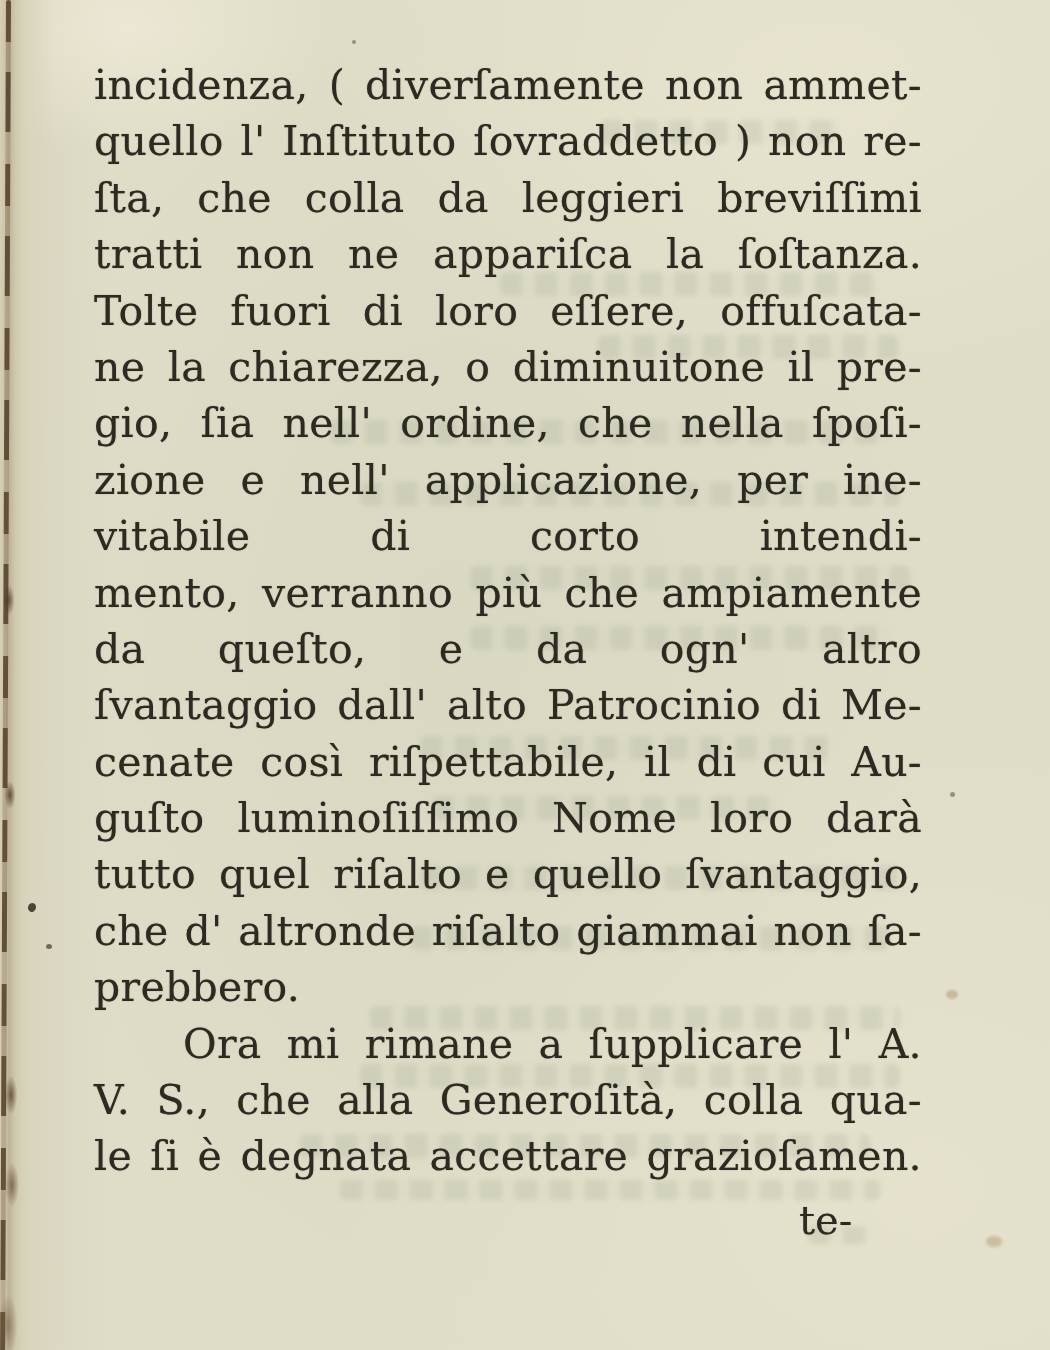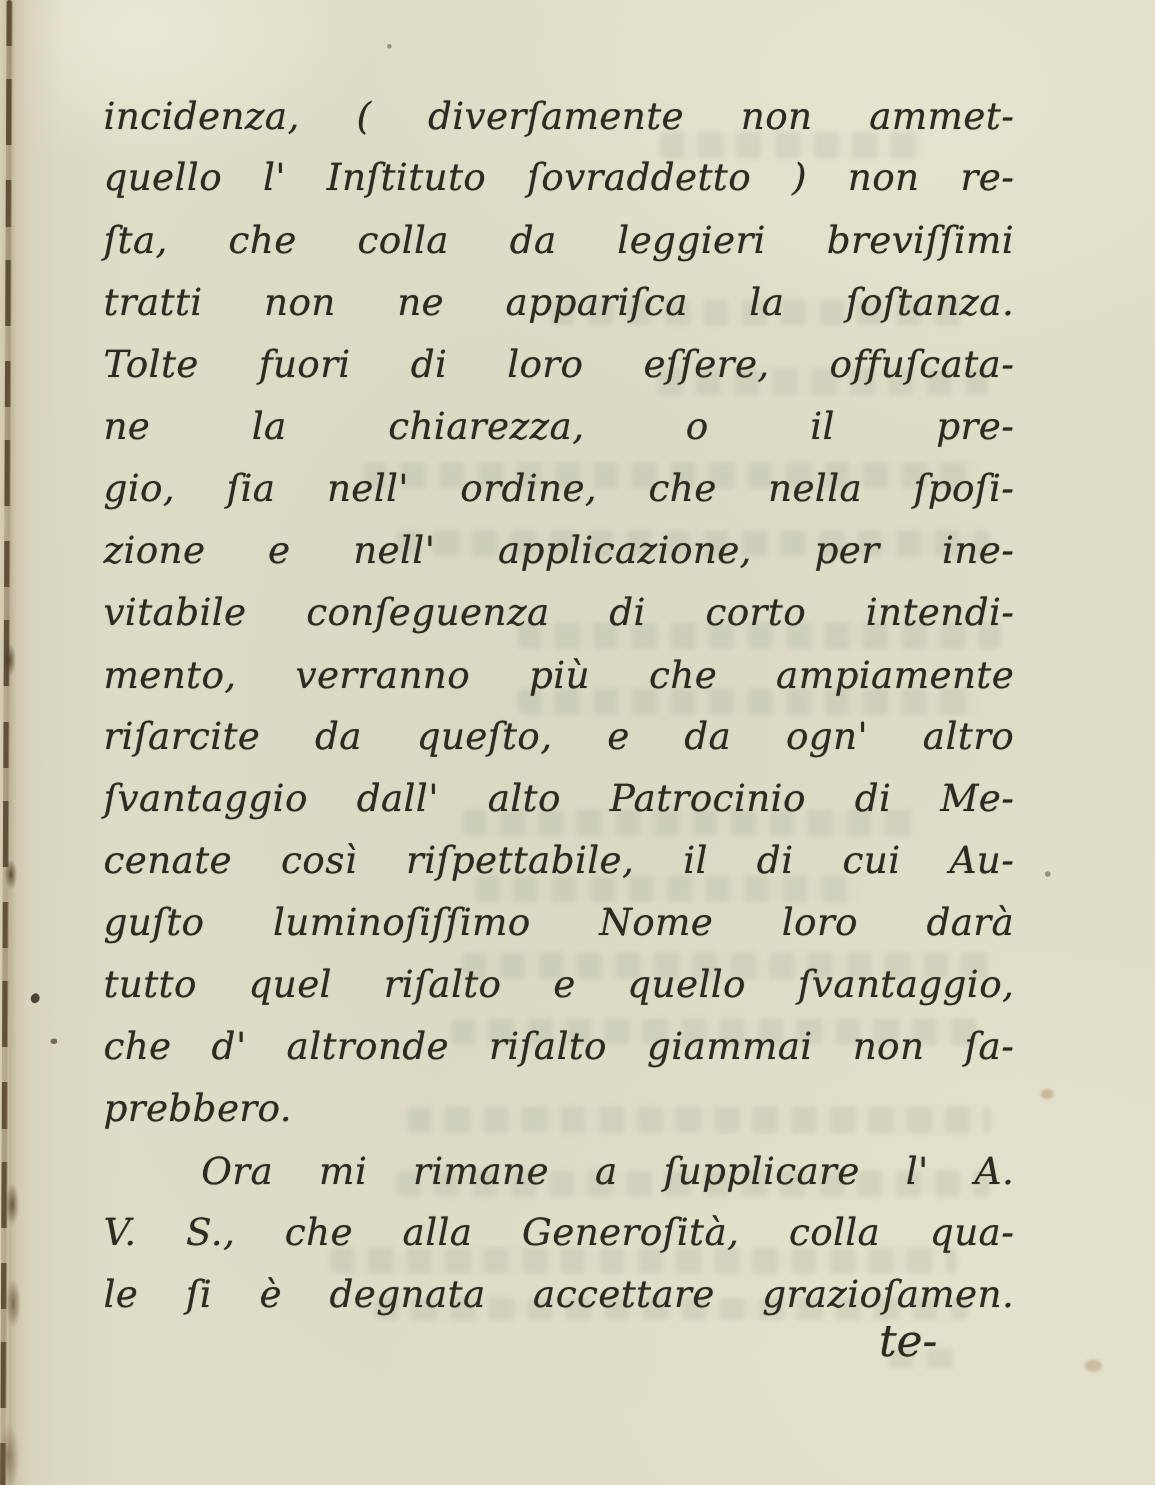--- a/index.html
+++ b/index.html
@@ -56,31 +56,30 @@
     background:repeating-linear-gradient(90deg,
       rgba(134,146,126,.30) 0px, rgba(134,146,126,.30) 22px,
       rgba(134,146,126,.04) 22px, rgba(134,146,126,.04) 35px);
   }
   
   .speck { position:absolute; border-radius:50%; pointer-events:none; }
   
   .textblock {
     position:absolute; left:94px; top:57px; width:828px;
     color:var(--ink, #2d2a22);
-    font-style:italic; font-size:34px; letter-spacing:.3px;
+    font-size:41px; letter-spacing:.3px;
     text-shadow:0 0 1px rgba(45,42,34,.55);
-    margin-top:21px;
   }
   .line { height:56.4px; line-height:56.4px; white-space:nowrap; }
   .line.justified {
     display:flex; justify-content:space-between; align-items:baseline;
   }
   .catchword {
     position:absolute; left:799px; top:1192px;
-    color:var(--ink, #2d2a22); font-style:italic; font-size:40px;
+    color:var(--ink, #2d2a22); font-size:40px;
     line-height:56px; text-shadow:0 0 1px rgba(45,42,34,.5);
   }
 </style>
 </head>
 <body>
 
 <div class="page">
 
   <div class="paper-tone"></div>
 
@@ -151,20 +150,21 @@
         <span>di</span>
         <span>loro</span>
         <span>eſſere,</span>
         <span>offuſcata-</span>
       </div>
       <div class="line justified">
         <span>ne</span>
         <span>la</span>
         <span>chiarezza,</span>
         <span>o</span>
+        <span>diminuitone</span>
         <span>il</span>
         <span>pre-</span>
       </div>
       <div class="line justified">
         <span>gio,</span>
         <span>ſia</span>
         <span>nell'</span>
         <span>ordine,</span>
         <span>che</span>
         <span>nella</span>
@@ -173,34 +173,32 @@
       <div class="line justified">
         <span>zione</span>
         <span>e</span>
         <span>nell'</span>
         <span>applicazione,</span>
         <span>per</span>
         <span>ine-</span>
       </div>
       <div class="line justified">
         <span>vitabile</span>
-        <span>conſeguenza</span>
         <span>di</span>
         <span>corto</span>
         <span>intendi-</span>
       </div>
       <div class="line justified">
         <span>mento,</span>
         <span>verranno</span>
         <span>più</span>
         <span>che</span>
         <span>ampiamente</span>
       </div>
       <div class="line justified">
-        <span>riſarcite</span>
         <span>da</span>
         <span>queſto,</span>
         <span>e</span>
         <span>da</span>
         <span>ogn'</span>
         <span>altro</span>
       </div>
       <div class="line justified">
         <span>ſvantaggio</span>
         <span>dall'</span>

